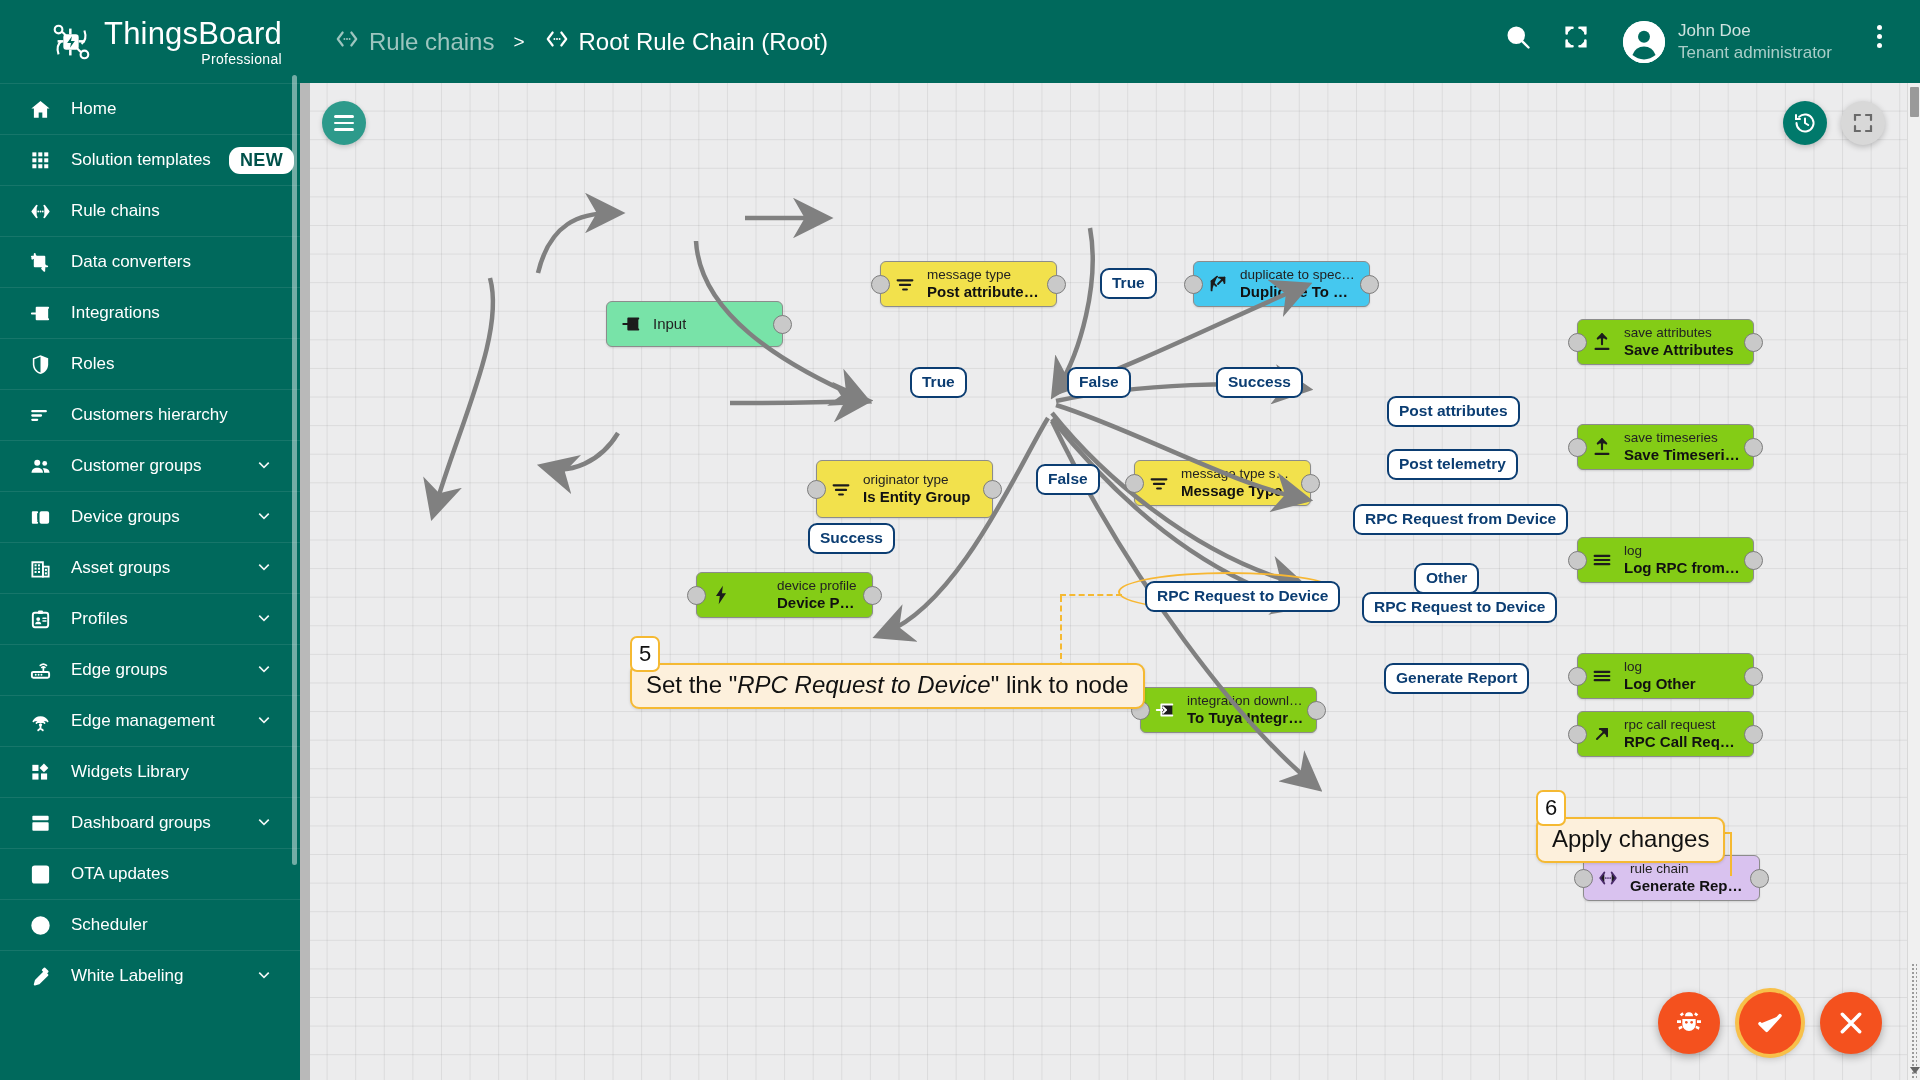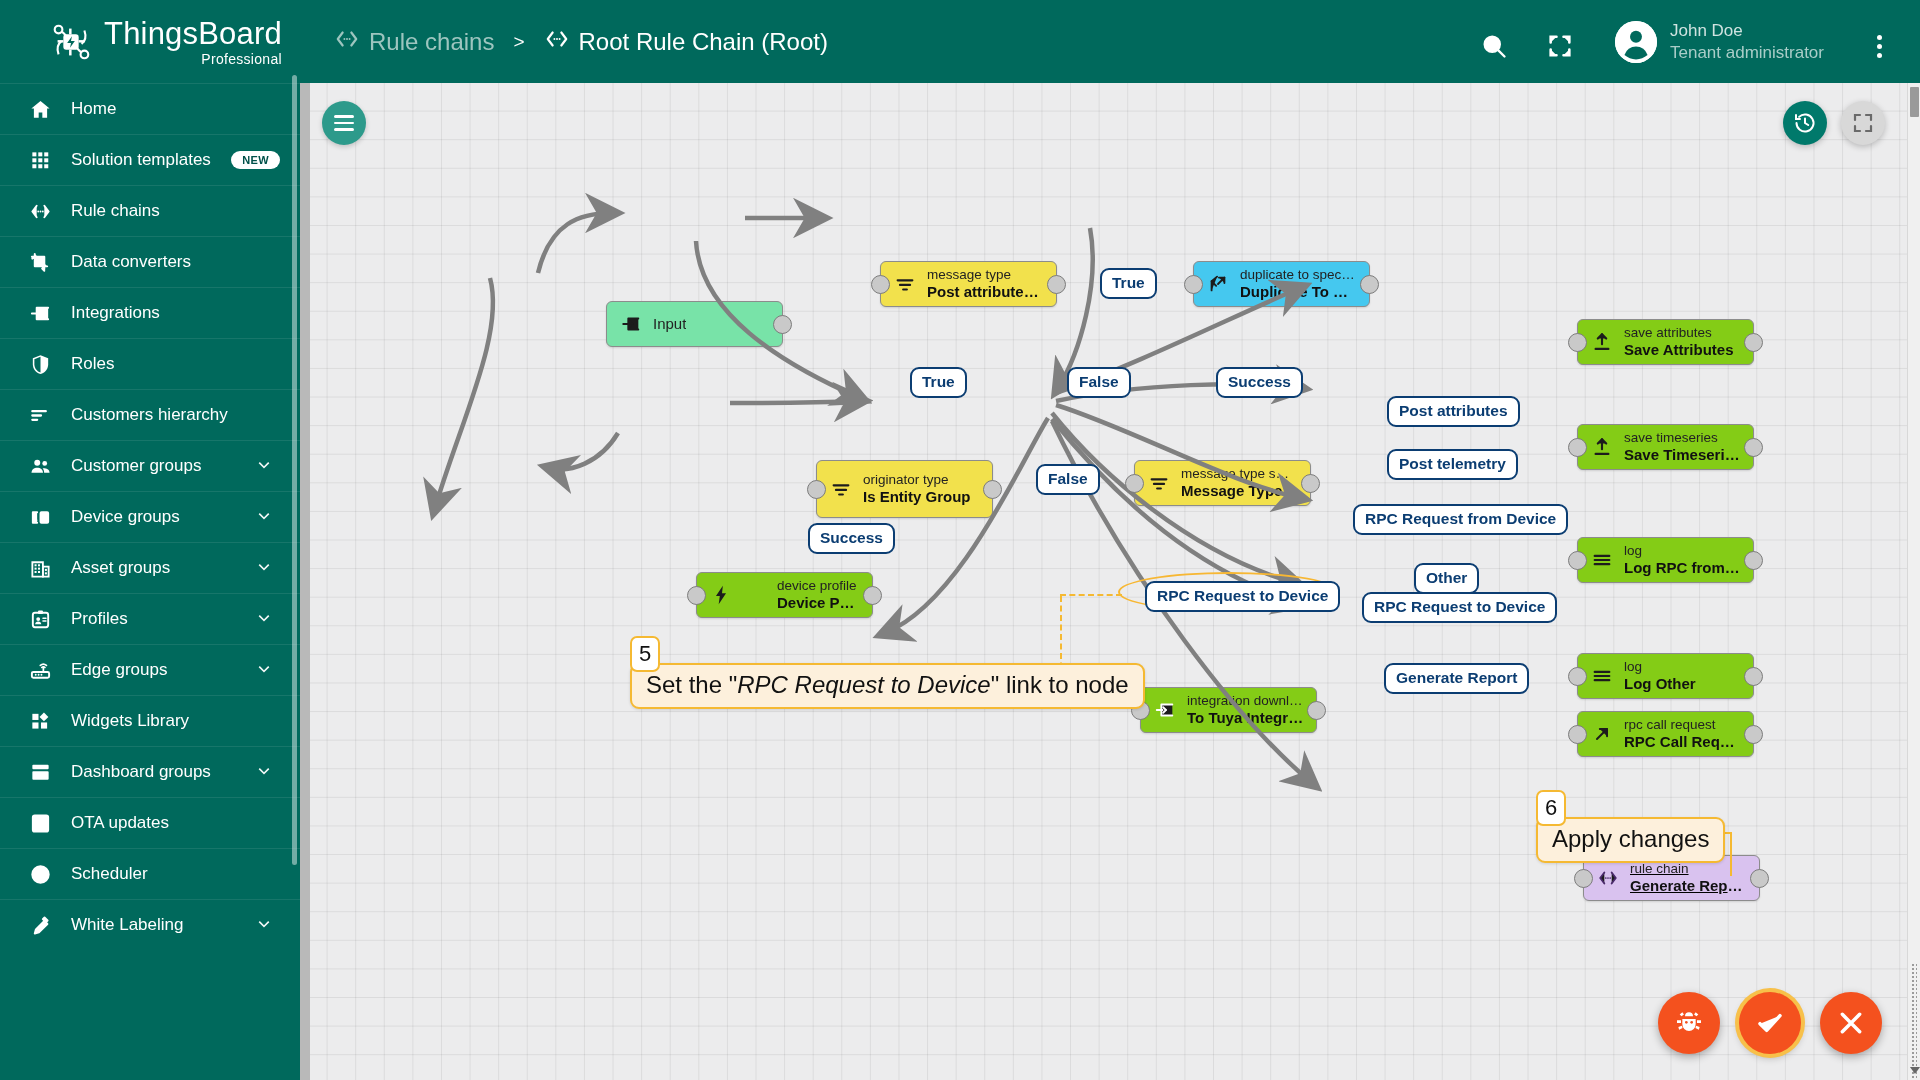--- a/index.html
+++ b/index.html
@@ -40,21 +40,21 @@
     border-top: 1px solid rgba(255,255,255,0.09);
     font-size: 17px;
     cursor: pointer;
     position: relative;
   }
   .nav-ico { width: 25px; height: 25px; flex: 0 0 25px; display:flex; align-items:center; justify-content:center; }
   .nav-ico svg { width: 23px; height: 23px; fill: #fff; }
   .nav-label { flex: 1 1 auto; white-space: nowrap; }
   .badge-new {
     background: #fff; color: #00514a;
-    font-size: 11px; font-weight: 700;
+    font-size: 18px; font-weight: 700;
     border-radius: 11px; padding: 3px 11px;
     margin-right: 20px; letter-spacing: .4px;
   }
   .chev { margin-right: 26px; opacity: .95; }
   .chev svg { width: 20px; height: 20px; fill: #fff; }
 
   .sb-scroll {
     position: absolute; right: 3px; top: 75px;
     width: 5px; height: 790px; border-radius: 3px;
     background: rgba(255,255,255,.45);
@@ -69,21 +69,21 @@
     padding: 0 26px 0 34px;
     flex: 0 0 83px;
   }
   .crumbs { display: flex; align-items: center; gap: 17px; }
   .crumb { display: flex; align-items: center; gap: 9px; font-size: 24px; cursor: pointer; }
   .crumb.inactive { color: #9dc5bf; }
   .crumb.active { color: #ffffff; }
   .crumb-ico svg { width: 26px; height: 26px; }
   .crumb-sep { font-size: 19px; color: #fff; margin: 0 2px; }
   .spacer { flex: 1 1 auto; }
-  .top-actions { display: flex; align-items: flex-end; gap: 32px; }
+  .top-actions { display: flex; align-items: flex-start; gap: 24px; }
   .icon-btn { width: 34px; height: 34px; display: flex; align-items: center; justify-content: center; cursor: pointer; }
   .icon-btn svg { width: 28px; height: 28px; fill: #fff; }
   .user-block { display: flex; align-items: center; gap: 13px; cursor: pointer; margin-left: 6px; }
   .avatar { width: 42px; height: 42px; border-radius: 50%; background: #fff; display: flex; align-items: center; justify-content: center; }
   .avatar svg { width: 42px; height: 42px; fill: #00695c; }
   .user-txt { display: flex; flex-direction: column; line-height: 1.28; }
   .user-name { font-size: 17px; color: #cfe3e0; }
   .user-role { font-size: 17px; color: #a9cdc8; }
   .kebab { width: 30px; height: 34px; display:flex; flex-direction:column; align-items:center; justify-content:center; gap:4px; cursor:pointer; margin-left: 8px;}
   .kebab i { width: 5px; height: 5px; border-radius: 50%; background: #fff; display:block;}
@@ -406,20 +406,34 @@
               <path d="M13.4 8.8a2.7 2.7 0 0 1 3.2 0" fill="none" stroke="#fff" stroke-width="1.8" stroke-linecap="round"></path>
             </svg>
           </span>
           <span class="nav-label">Edge groups</span>
           <span class="chev"><svg viewBox="0 0 24 24">
               <path d="M7 9.6l5 5 5-5 1.4 1.4L12 17.4 5.6 11z"></path>
             </svg></span>
         </div>
         <div class="nav-item">
           <span class="nav-ico">
+            <svg viewBox="0 0 24 24" fill="none" stroke="#fff" stroke-width="1.9" stroke-linecap="round">
+              <path d="M4.6 11.8a8.4 8.4 0 0 1 14.8 0"></path>
+              <path d="M7.8 13.6a5 5 0 0 1 8.4 0"></path>
+              <circle cx="12" cy="15.4" r="1.7" fill="#fff" stroke="none"></circle>
+              <path d="M12 17v2.2M12 19.2l-2.4 2M12 19.2l2.4 2"></path>
+            </svg>
+          </span>
+          <span class="nav-label">Edge management</span>
+          <span class="chev"><svg viewBox="0 0 24 24">
+              <path d="M7 9.6l5 5 5-5 1.4 1.4L12 17.4 5.6 11z"></path>
+            </svg></span>
+        </div>
+        <div class="nav-item">
+          <span class="nav-ico">
             <svg viewBox="0 0 24 24">
               <rect x="3.5" y="4" width="6.4" height="6.4"></rect>
               <rect x="3.5" y="13" width="6.4" height="6.4"></rect>
               <rect x="12.5" y="13" width="6.4" height="6.4"></rect>
               <path d="M15.6 2.6l4.6 4.6-4.6 4.6L11 7.2z"></path>
             </svg>
           </span>
           <span class="nav-label">Widgets Library</span>
         </div>
         <div class="nav-item">
@@ -728,21 +742,21 @@
                 <path d="M9.6 6.5h7.9v7.9"></path>
               </svg>
             </span>
             <span class="ntxt">
               <span class="ntype">rpc call request</span>
               <span class="nname">RPC Call Request</span>
             </span>
             <span class="port left"></span>
             <span class="port right"></span>
           </div>
-          <div class="node purple" style="left: 1283px; top: 772px; width: 177px; height: 46px; text-decoration: underline;">
+          <div class="node purple" style="left: 1283px; top: 772px; width: 177px; height: 46px;">
             <span class="nico">
               <svg viewBox="0 0 24 24" fill="none" stroke="#4a2a6b" stroke-width="2" stroke-linecap="round" stroke-linejoin="round">
                 <path d="M8 6L3.5 12 8 18"></path>
                 <path d="M16 6l4.5 6L16 18"></path>
                 <circle cx="9.6" cy="12" r=".95" fill="#4a2a6b" stroke="none"></circle>
                 <circle cx="12" cy="12" r=".95" fill="#4a2a6b" stroke="none"></circle>
                 <circle cx="14.4" cy="12" r=".95" fill="#4a2a6b" stroke="none"></circle>
               </svg>
             </span>
             <span class="ntxt">

